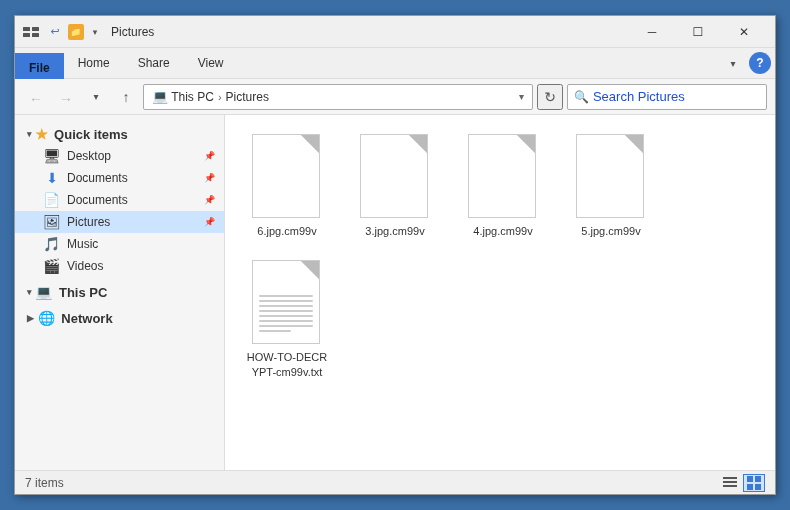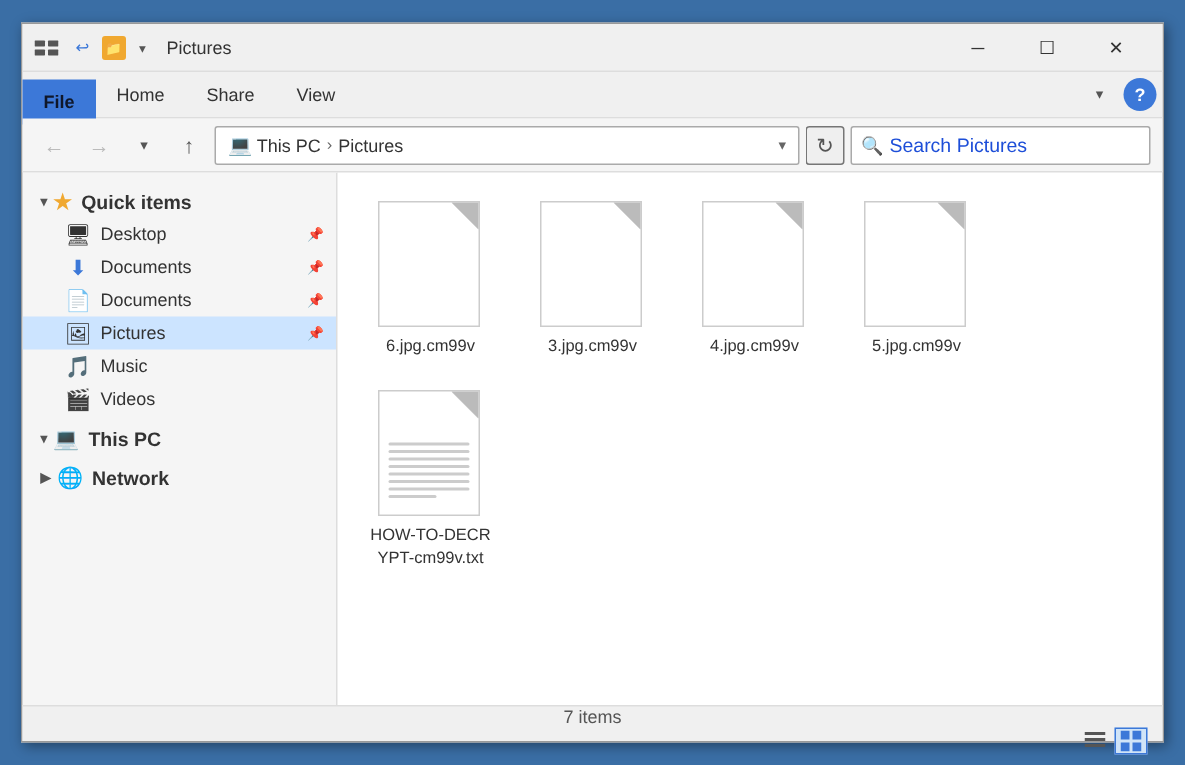--- a/index.html
+++ b/index.html
@@ -325,21 +325,20 @@
     
     .status-bar {
       height: 24px;
       background: #f0f0f0;
       border-top: 1px solid #ddd;
       display: flex;
       align-items: center;
       padding: 0 10px;
       font-size: 12px;
       color: #555;
-      flex-direction: column;
     }
     .status-bar-right {
       margin-left: auto;
       display: flex;
       gap: 2px;
     }
     .view-btn {
       width: 22px;
       height: 18px;
       display: flex;

